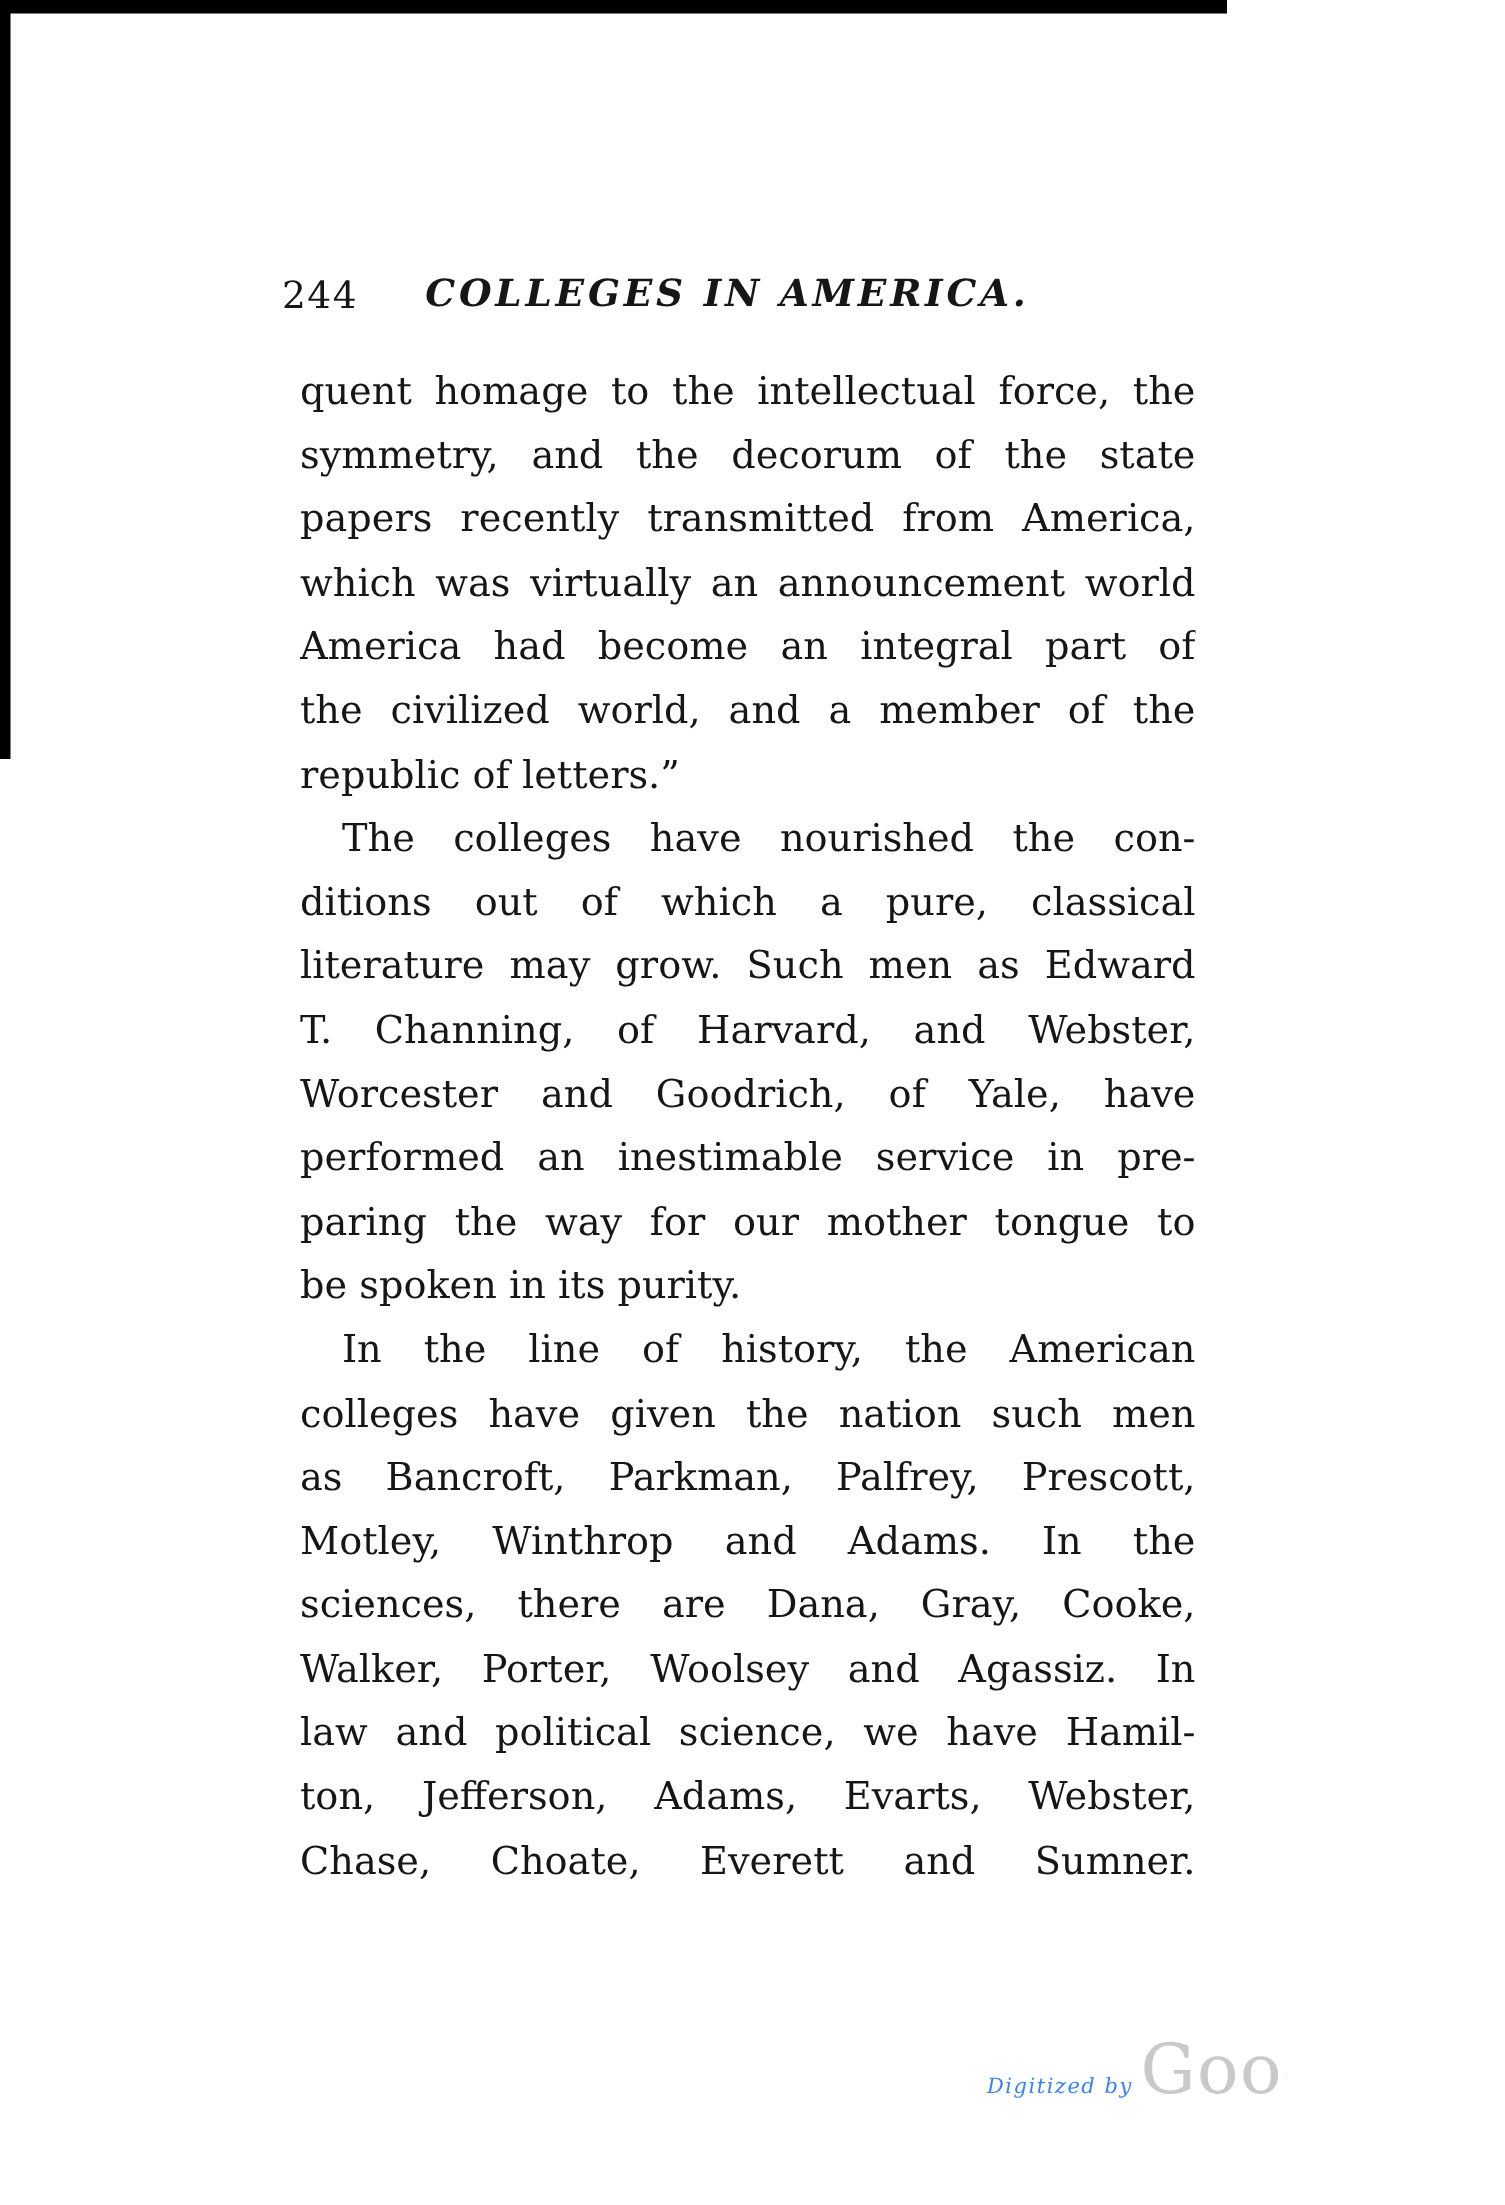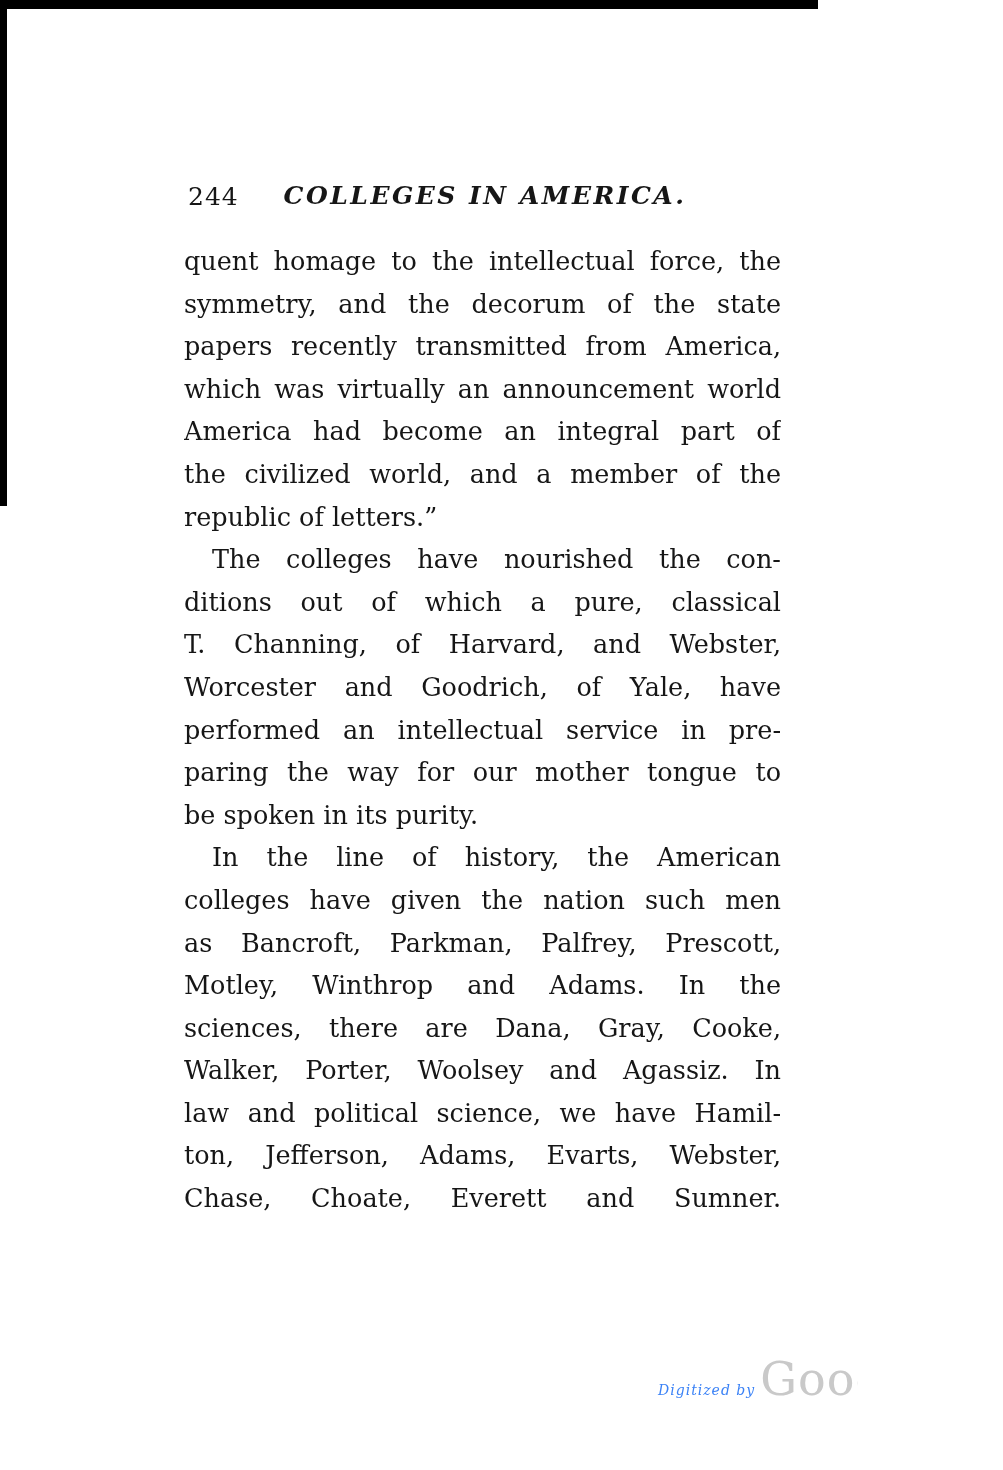--- a/index.html
+++ b/index.html
@@ -44,21 +44,21 @@
     text-align: center;
     font-style: italic;
     font-weight: bold;
     font-size: 25px;
     line-height: 1.1;
     letter-spacing: 2.5px;
   }
   
   .body-block {
     position: absolute;
-    left: 184px; top: 240px;
+    left: 200px; top: 240px;
     width: 597px;
     font-size: 25.5px;
     line-height: 42.6px;
   }
   .line {
     text-align: justify;
     text-align-last: justify;
     text-justify: inter-word;
     height: 42.6px;
     overflow: hidden;
@@ -106,23 +106,24 @@
   <div class="body-block">
       <div class="line">quent homage to the intellectual force, the</div>
       <div class="line">symmetry, and the decorum of the state</div>
       <div class="line">papers recently transmitted from America,</div>
       <div class="line">which was virtually an announcement world</div>
       <div class="line">America had become an integral part of</div>
       <div class="line">the civilized world, and a member of the</div>
       <div class="line no-stretch">republic of letters.”</div>
       <div class="line indent">The colleges have nourished the con-</div>
       <div class="line">ditions out of which a pure, classical</div>
+      <div class="line">literature may grow. Such men as Edward</div>
       <div class="line">T. Channing, of Harvard, and Webster,</div>
       <div class="line">Worcester and Goodrich, of Yale, have</div>
-      <div class="line">performed an intellectual service in pre-</div>
+      <div class="line">performed an inestimable service in pre-</div>
       <div class="line">paring the way for our mother tongue to</div>
       <div class="line no-stretch">be spoken in its purity.</div>
       <div class="line indent">In the line of history, the American</div>
       <div class="line">colleges have given the nation such men</div>
       <div class="line">as Bancroft, Parkman, Palfrey, Prescott,</div>
       <div class="line">Motley, Winthrop and Adams. In the</div>
       <div class="line">sciences, there are Dana, Gray, Cooke,</div>
       <div class="line">Walker, Porter, Woolsey and Agassiz. In</div>
       <div class="line">law and political science, we have Hamil-</div>
       <div class="line">ton, Jefferson, Adams, Evarts, Webster,</div>

